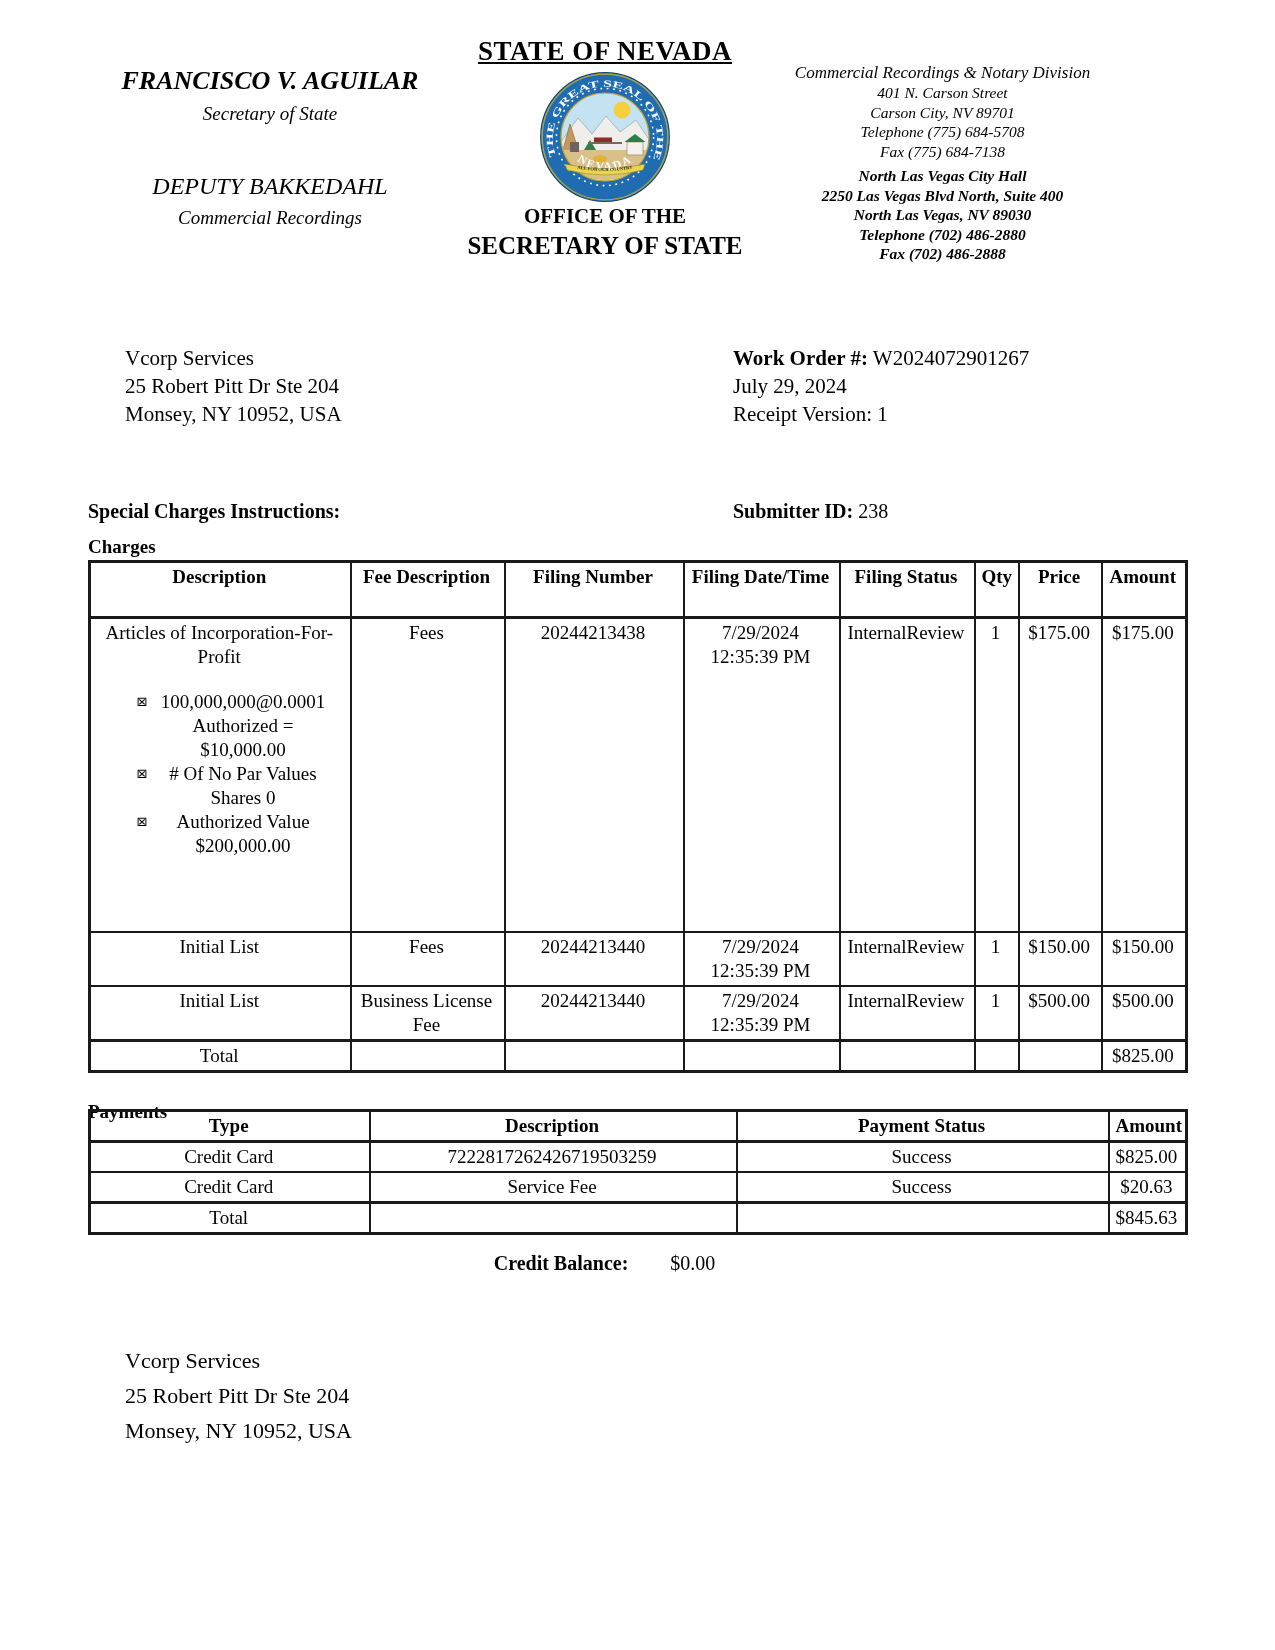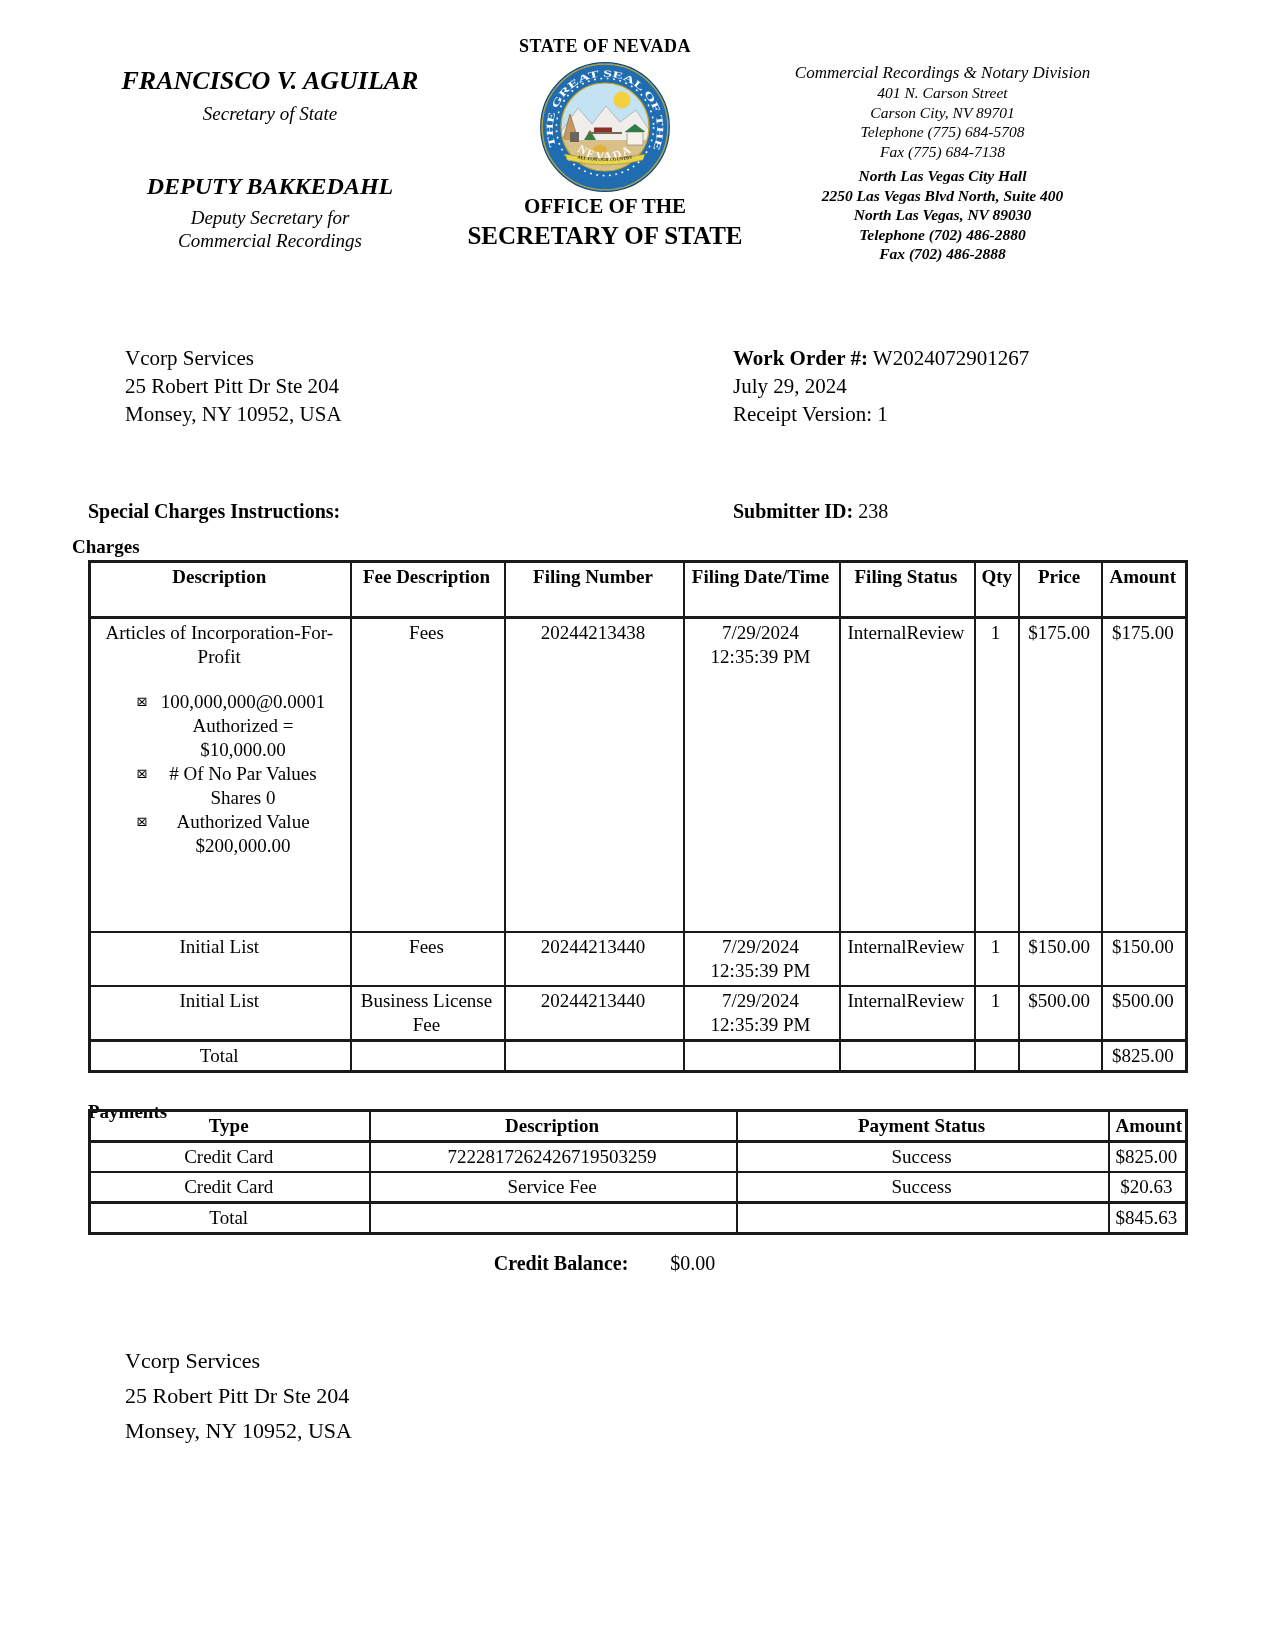--- a/index.html
+++ b/index.html
@@ -9,45 +9,45 @@
     position: relative;
     font-family: "Liberation Serif", serif;
     color: #000;
   }
   .abs { position: absolute; }
 
   
   .header-left { left: 70px; top: 66px; width: 400px; text-align: center; }
   .sec-name    { font-size: 26px; font-weight: bold; font-style: italic; }
   .sec-title   { font-size: 19px; font-style: italic; margin-top: 7px; }
-  .dep-name    { font-size: 24px; font-weight: bold; font-style: italic; margin-top: 48px; }
+  .dep-name    { font-size: 24px; font-weight: normal; font-style: italic; margin-top: 48px; }
   .dep-title   { font-size: 19px; font-style: italic; line-height: 23px; margin-top: 6px; }
 
   .header-center { left: 440px; top: 36px; width: 330px; text-align: center; }
-  .state-title { font-size: 18px; font-weight: bold; letter-spacing: 0.5px; }
+  .state-title { font-size: 27px; font-weight: bold; letter-spacing: 0.5px; text-decoration: underline; }
   .seal-wrap   { margin: 5px auto 2px auto; width: 130px; height: 130px; }
   .office-1    { font-size: 21px; font-weight: bold; margin-top: 2px; }
   .office-2    { font-size: 25px; font-weight: bold; margin-top: 3px; }
 
   .header-right { left: 770px; top: 62px; width: 345px; text-align: center; font-style: italic; }
   .division-name { font-size: 17px; line-height: 21px; }
   .division-line { font-size: 15.5px; line-height: 19.5px; }
   .office-group2 { margin-top: 5px; font-weight: bold; }
 
   
   .recipient-block { left: 125px; top: 344px; font-size: 21px; line-height: 28px; }
   .order-block     { left: 733px; top: 344px; font-size: 21px; line-height: 28px; }
   .bold { font-weight: bold; }
 
   .handling-line { left: 88px;  top: 500px; font-size: 20px; font-weight: bold; }
   .submitter-line { left: 733px; top: 500px; font-size: 20px; }
 
   
   .section-heading { font-size: 19px; font-weight: bold; }
-  .charges-heading  { left: 72px; top: 536px; text-align: right; }
+  .charges-heading  { left: 88px; top: 536px; text-align: right; }
   .payments-heading { left: 88px; top: 1101px; }
 
   table.doc-table {
     border-collapse: collapse;
     table-layout: fixed;
     width: 1097px;
     border: 3px solid #1a1a1a;
   }
   .charges-table-pos  { left: 88px; top: 560px; }
   .payments-table-pos { left: 88px; top: 1109px; }
@@ -98,21 +98,20 @@
   .seal-ring-text { font-weight: bold; fill: #ffffff; }
 </style>
 </head>
 <body>
 
 <div class="abs header-left">
   <div class="sec-name">FRANCISCO V. AGUILAR</div>
   <div class="sec-title">Secretary of State</div>
   <div class="dep-name">DEPUTY BAKKEDAHL</div>
   <div class="dep-title">
-    <div>Deputy Secretary for</div>
     <div>Commercial Recordings</div>
   </div>
 </div>
 
 <div class="abs header-center">
   <div class="state-title">STATE OF NEVADA</div>
   <div class="seal-wrap">
     <svg width="130" height="130" viewBox="0 0 130 130">
       <defs>
         <clipPath id="scene-clip">

